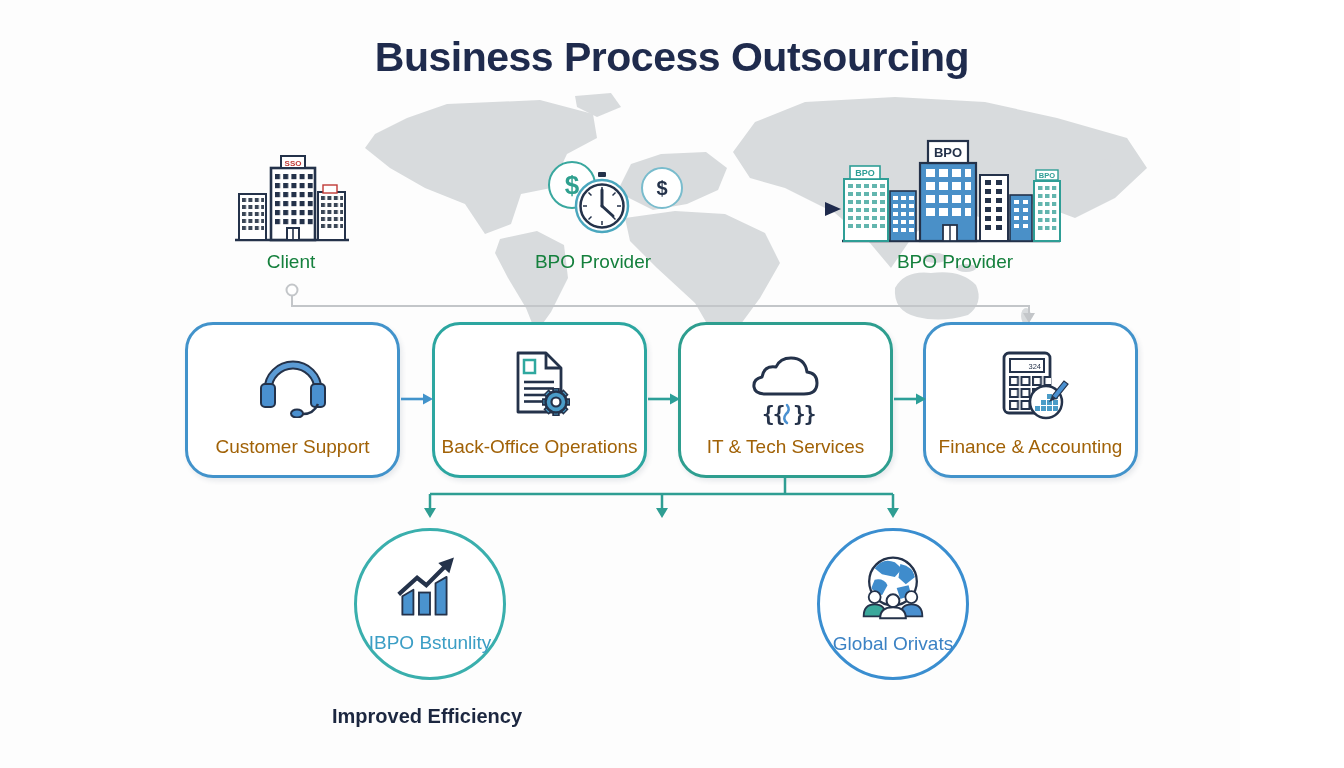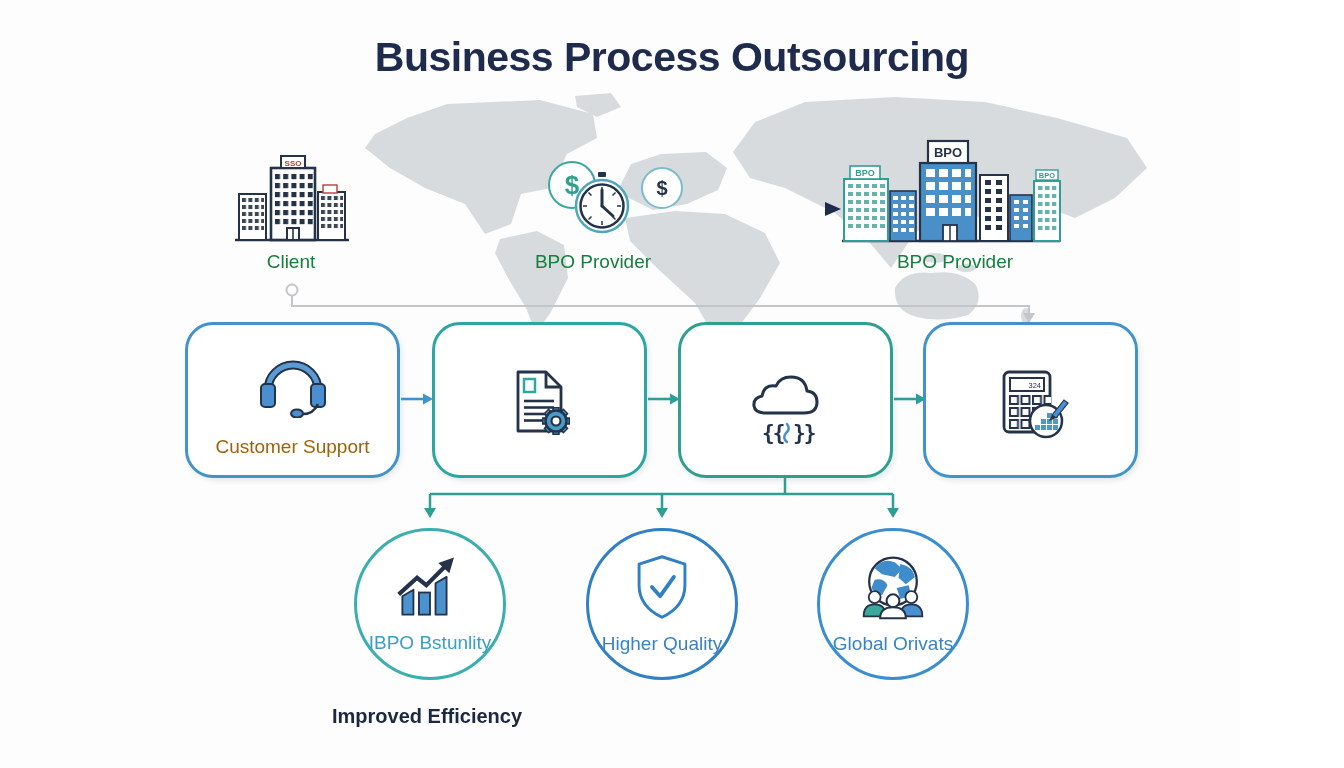--- a/index.html
+++ b/index.html
@@ -219,31 +219,33 @@
         <g stroke="#4a9cc8" stroke-width="4">
           <line x1="52" y1="39.5" x2="52" y2="64.5"></line>
             <line x1="39.5" y1="52" x2="64.5" y2="52"></line>
           <line x1="43" y1="43" x2="61" y2="61"></line>
             <line x1="61" y1="43" x2="43" y2="61"></line>
         </g>
         <circle cx="52" cy="52" r="10.5" fill="#4a9cc8" stroke="#24324a" stroke-width="2.5"></circle>
         <circle cx="52" cy="52" r="4.5" fill="#ffffff" stroke="#24324a" stroke-width="2.2"></circle>
       </svg>
     </div>
+    <div class="svc-label">Back-Office Operations</div>
   </div>
 
   <div class="abs svc-box b-teal2" style="left:678px;top:322px;">
     <div class="icon-slot">
       <svg width="84" height="80" viewBox="0 0 84 80">
         <path d="M26,48 H60 Q73,48 73,37 Q73,27 63,26 Q61,12 47,12 Q36,12 32,21 Q20,19 18,31 Q9,33 10,41 Q11,48 22,48 Z" fill="none" stroke="#24324a" stroke-width="3" stroke-linejoin="round"></path>
         <text x="18" y="75" font-size="21" font-weight="bold" fill="#24324a" letter-spacing="-2" font-family="'DejaVu Sans Mono',monospace">{{</text>
         <path d="M43,59 q4,5 -1,9 q-4,5 1,9" fill="none" stroke="#4a90d0" stroke-width="2.5" stroke-linecap="round"></path>
         <text x="49" y="75" font-size="21" font-weight="bold" fill="#24324a" letter-spacing="-2" font-family="'DejaVu Sans Mono',monospace">}}</text>
       </svg>
     </div>
+    <div class="svc-label">IT &amp; Tech Services</div>
   </div>
 
   <div class="abs svc-box b-blue" style="left:923px;top:322px;">
     <div class="icon-slot">
       <svg width="78" height="72" viewBox="0 0 78 72">
         <defs>
           <pattern id="pcal" width="11.5" height="12" patternUnits="userSpaceOnUse" patternTransform="translate(17,26)">
             <rect x="1" y="1" width="8" height="8" fill="#ffffff" stroke="#24324a" stroke-width="2"></rect>
             </pattern>
           <clipPath id="mag">
@@ -263,20 +265,21 @@
           <rect x="49" y="50" width="5" height="5"></rect>
             <rect x="55" y="50" width="5" height="5"></rect>
           <rect x="61" y="50" width="5" height="5"></rect>
             <rect x="55" y="44" width="5" height="5"></rect>
           <rect x="61" y="44" width="5" height="5"></rect>
         </g>
         <polygon points="60,46 72,31 76,34 64,49" fill="#4a90d0" stroke="#24324a" stroke-width="1.2"></polygon>
         <polygon points="60,46 64,49 57,52" fill="#24324a"></polygon>
       </svg>
     </div>
+    <div class="svc-label">Finance &amp; Accounting</div>
   </div>
 
   <svg class="abs" style="left:399px;top:392px;" width="36" height="14" viewBox="0 0 36 14">
     <line x1="2" y1="7" x2="25" y2="7" stroke="#4293cb" stroke-width="2.6"></line>
     <polygon points="24,1.5 34,7 24,12.5" fill="#4293cb"></polygon>
   </svg>
   <svg class="abs" style="left:646px;top:392px;" width="36" height="14" viewBox="0 0 36 14">
     <line x1="2" y1="7" x2="25" y2="7" stroke="#2c9f98" stroke-width="2.6"></line>
     <polygon points="24,1.5 34,7 24,12.5" fill="#2c9f98"></polygon>
   </svg>
@@ -298,27 +301,20 @@
     <svg width="70" height="64" viewBox="0 0 76 68">
       <polygon points="8,44 20,37 20,64 8,64" fill="#4a93cf" stroke="#24324a" stroke-width="2" stroke-linejoin="round"></polygon>
       <rect x="26" y="40" width="12" height="24" fill="#4a93cf" stroke="#24324a" stroke-width="2"></rect>
       <polygon points="44,30 56,23 56,64 44,64" fill="#4a93cf" stroke="#24324a" stroke-width="2" stroke-linejoin="round"></polygon>
       <polyline points="4,42 24,24 34,32 54,12" fill="none" stroke="#24324a" stroke-width="4.5"></polyline>
       <polygon points="47,8 64,2 59,19" fill="#24324a"></polygon>
     </svg>
     <div class="benefit-inner-label il-teal">IBPO Bstunlity</div>
   </div>
 
-  <div class="abs benefit-circle ring-blue" style="left:586px;top:528px;">
-    <svg width="60" height="66" viewBox="0 0 64 72">
-      <path d="M32,3 L57,11 V34 Q57,57 32,69 Q7,57 7,34 V11 Z" fill="none" stroke="#2f80c4" stroke-width="3.2" stroke-linejoin="round"></path>
-      <path d="M21,36 L30,46 L45,25" fill="none" stroke="#2f80c4" stroke-width="4.2" stroke-linecap="round" stroke-linejoin="round"></path>
-    </svg>
-    <div class="benefit-inner-label il-blue">Higher Quality</div>
-  </div>
 
   <div class="abs caption cap-bold" style="left:317px;top:705px;width:220px;">Improved Efficiency</div>
 
   <div class="abs benefit-circle ring-blue2" style="left:817px;top:528px;">
     <svg width="74" height="66" viewBox="0 0 80 72">
       <defs>
           <clipPath id="gc">
             <circle cx="40" cy="30" r="24.5"></circle>
           </clipPath>
         </defs>

